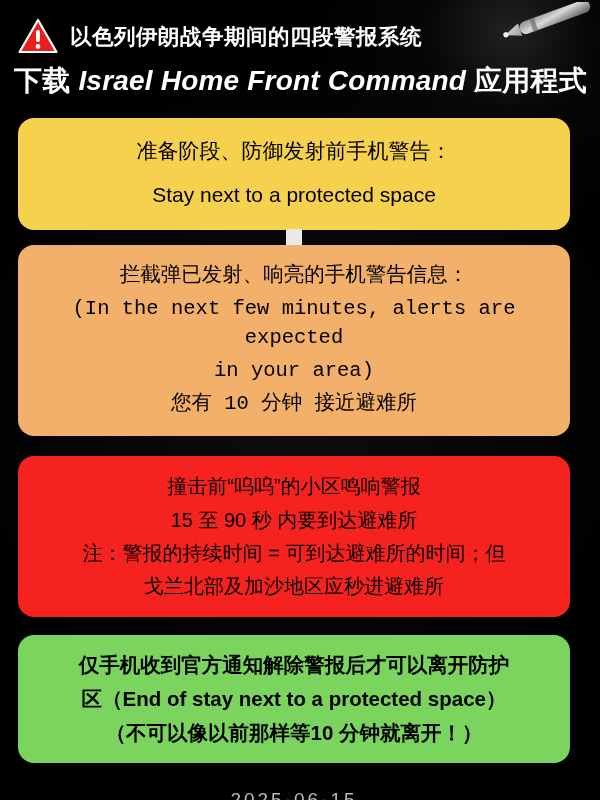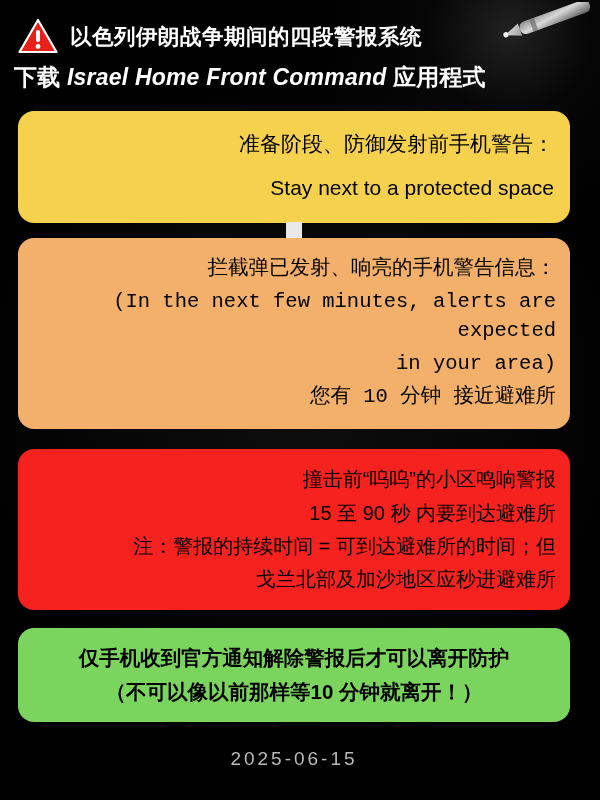--- a/index.html
+++ b/index.html
@@ -58,36 +58,36 @@
   .header-title {
     color: #ffffff;
     font-size: 21.5px;
     font-weight: bold;
     letter-spacing: 0.5px;
     white-space: nowrap;
   }
   .subtitle {
     margin: 8px 0 0 6px;
     color: #ffffff;
-    font-size: 23px;
+    font-size: 28px;
     font-style: italic;
     font-weight: bold;
     white-space: nowrap;
     letter-spacing: 0.2px;
   }
   .subtitle .cn {
     font-style: normal;
     font-weight: bold;
   }
 
   .card {
     position: relative;
     border-radius: 16px;
     box-sizing: border-box;
-    text-align: right;
+    text-align: center;
     color: #000000;
     line-height: 1.42;
   }
   .card .line {
     display: block;
   }
 
   .card-stage1 {
     margin: 18px 10px 0 10px;
     background: #f5d14e;
@@ -201,18 +201,19 @@
 
   <div class="card card-stage3">
     <span class="line">撞击前“呜呜”的小区鸣响警报</span>
     <span class="line">15 至 90 秒 内要到达避难所</span>
     <span class="line">注：警报的持续时间 = 可到达避难所的时间；但</span>
     <span class="line">戈兰北部及加沙地区应秒进避难所</span>
   </div>
 
   <div class="card card-stage4">
     <span class="line l1">仅手机收到官方通知解除警报后才可以离开防护</span>
+    <span class="line">区（End of stay next to a protected space）</span>
     <span class="line">（不可以像以前那样等10 分钟就离开！）</span>
   </div>
 
   <div class="footer-date">2025-06-15</div>
 
 </div>
 
 </body></html>

